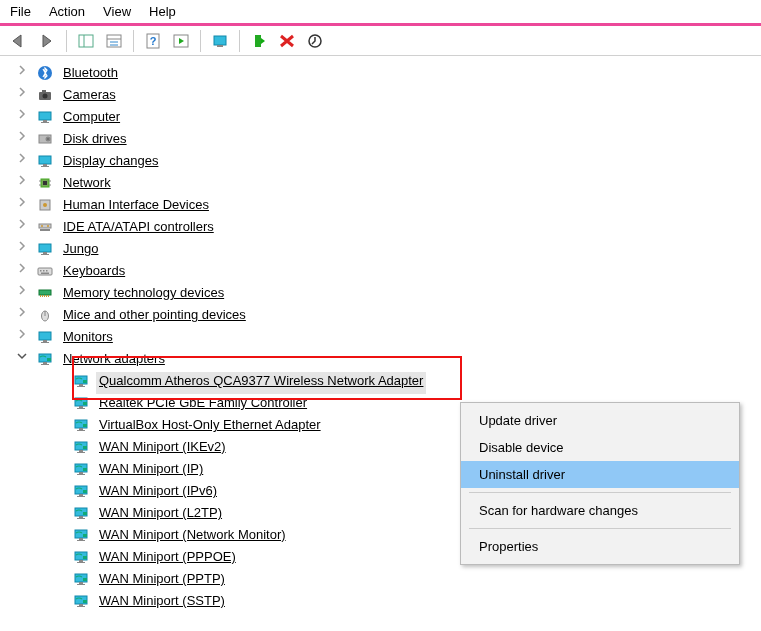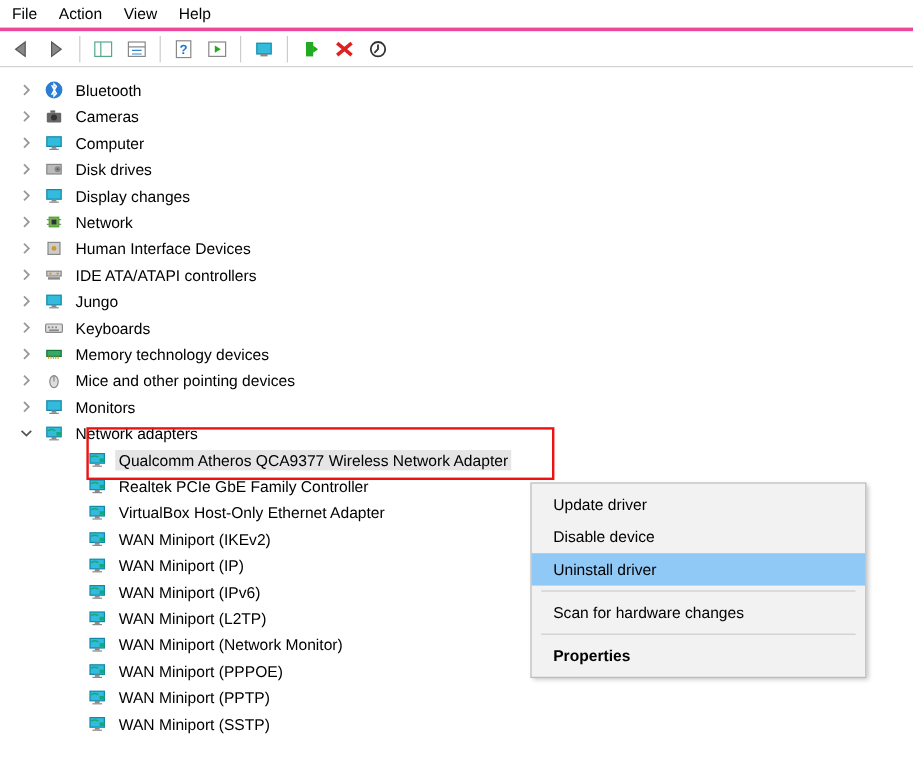--- a/index.html
+++ b/index.html
@@ -34,24 +34,24 @@
     width: 26px; height: 24px;
     display: flex; align-items: center; justify-content: center;
     border: 1px solid transparent;
   }
   .tsep { width: 1px; height: 22px; background: #ccc; margin: 0 4px; }
   .tree {
     padding: 8px 0 8px 12px;
   }
   .node {
     display: flex;
-    align-items: center;
     height: 22px;
     gap: 6px;
     white-space: nowrap;
+    text-decoration: underline;
   }
   .indent0 { padding-left: 18px; }
   .indent1 { padding-left: 60px; }
   .expander {
     width: 12px; height: 12px;
     display: inline-flex; align-items: center; justify-content: center;
     color: #808080;
     font-size: 10px;
     margin-left: -14px;
     margin-right: 2px;
@@ -81,21 +81,21 @@
   .ctxitem {
     padding: 6px 18px;
     cursor: default;
   }
   .ctxitem.hl {
     background: #90c8f6;
   }
   .ctxsep {
     height: 1px; background: #ccc; margin: 4px 8px;
   }
-  .ctxitem.bold { font-weight: 700; }
+  .ctxitem.bold { font-weight: 400; }
   
   svg { display:block; }
 </style>
 </head>
 <body>
 
 <div class="menubar">
   <span>File</span>
   <span>Action</span>
   <span>View</span>
@@ -517,21 +517,21 @@
           <rect x="10" y="7" width="4" height="3" fill="#1a7"></rect>
         </svg>
       </span>
       <span class="label">WAN Miniport (SSTP)</span>
     </div>
   </div>
 
 <div class="redbox" style="left:72px; top:356px; width:390px; height:44px;"></div>
 <div class="redbox" style="left:479px; top:459px; width:162px; height:30px;"></div>
 
-<div class="ctxmenu" style="left:442px; top:402px;">
+<div class="ctxmenu" style="left:460px; top:402px;">
   <div class="ctxitem">Update driver</div>
   <div class="ctxitem">Disable device</div>
   <div class="ctxitem hl">Uninstall driver</div>
   <div class="ctxsep"></div>
   <div class="ctxitem">Scan for hardware changes</div>
   <div class="ctxsep"></div>
   <div class="ctxitem bold">Properties</div>
 </div>
 
 </body></html>

